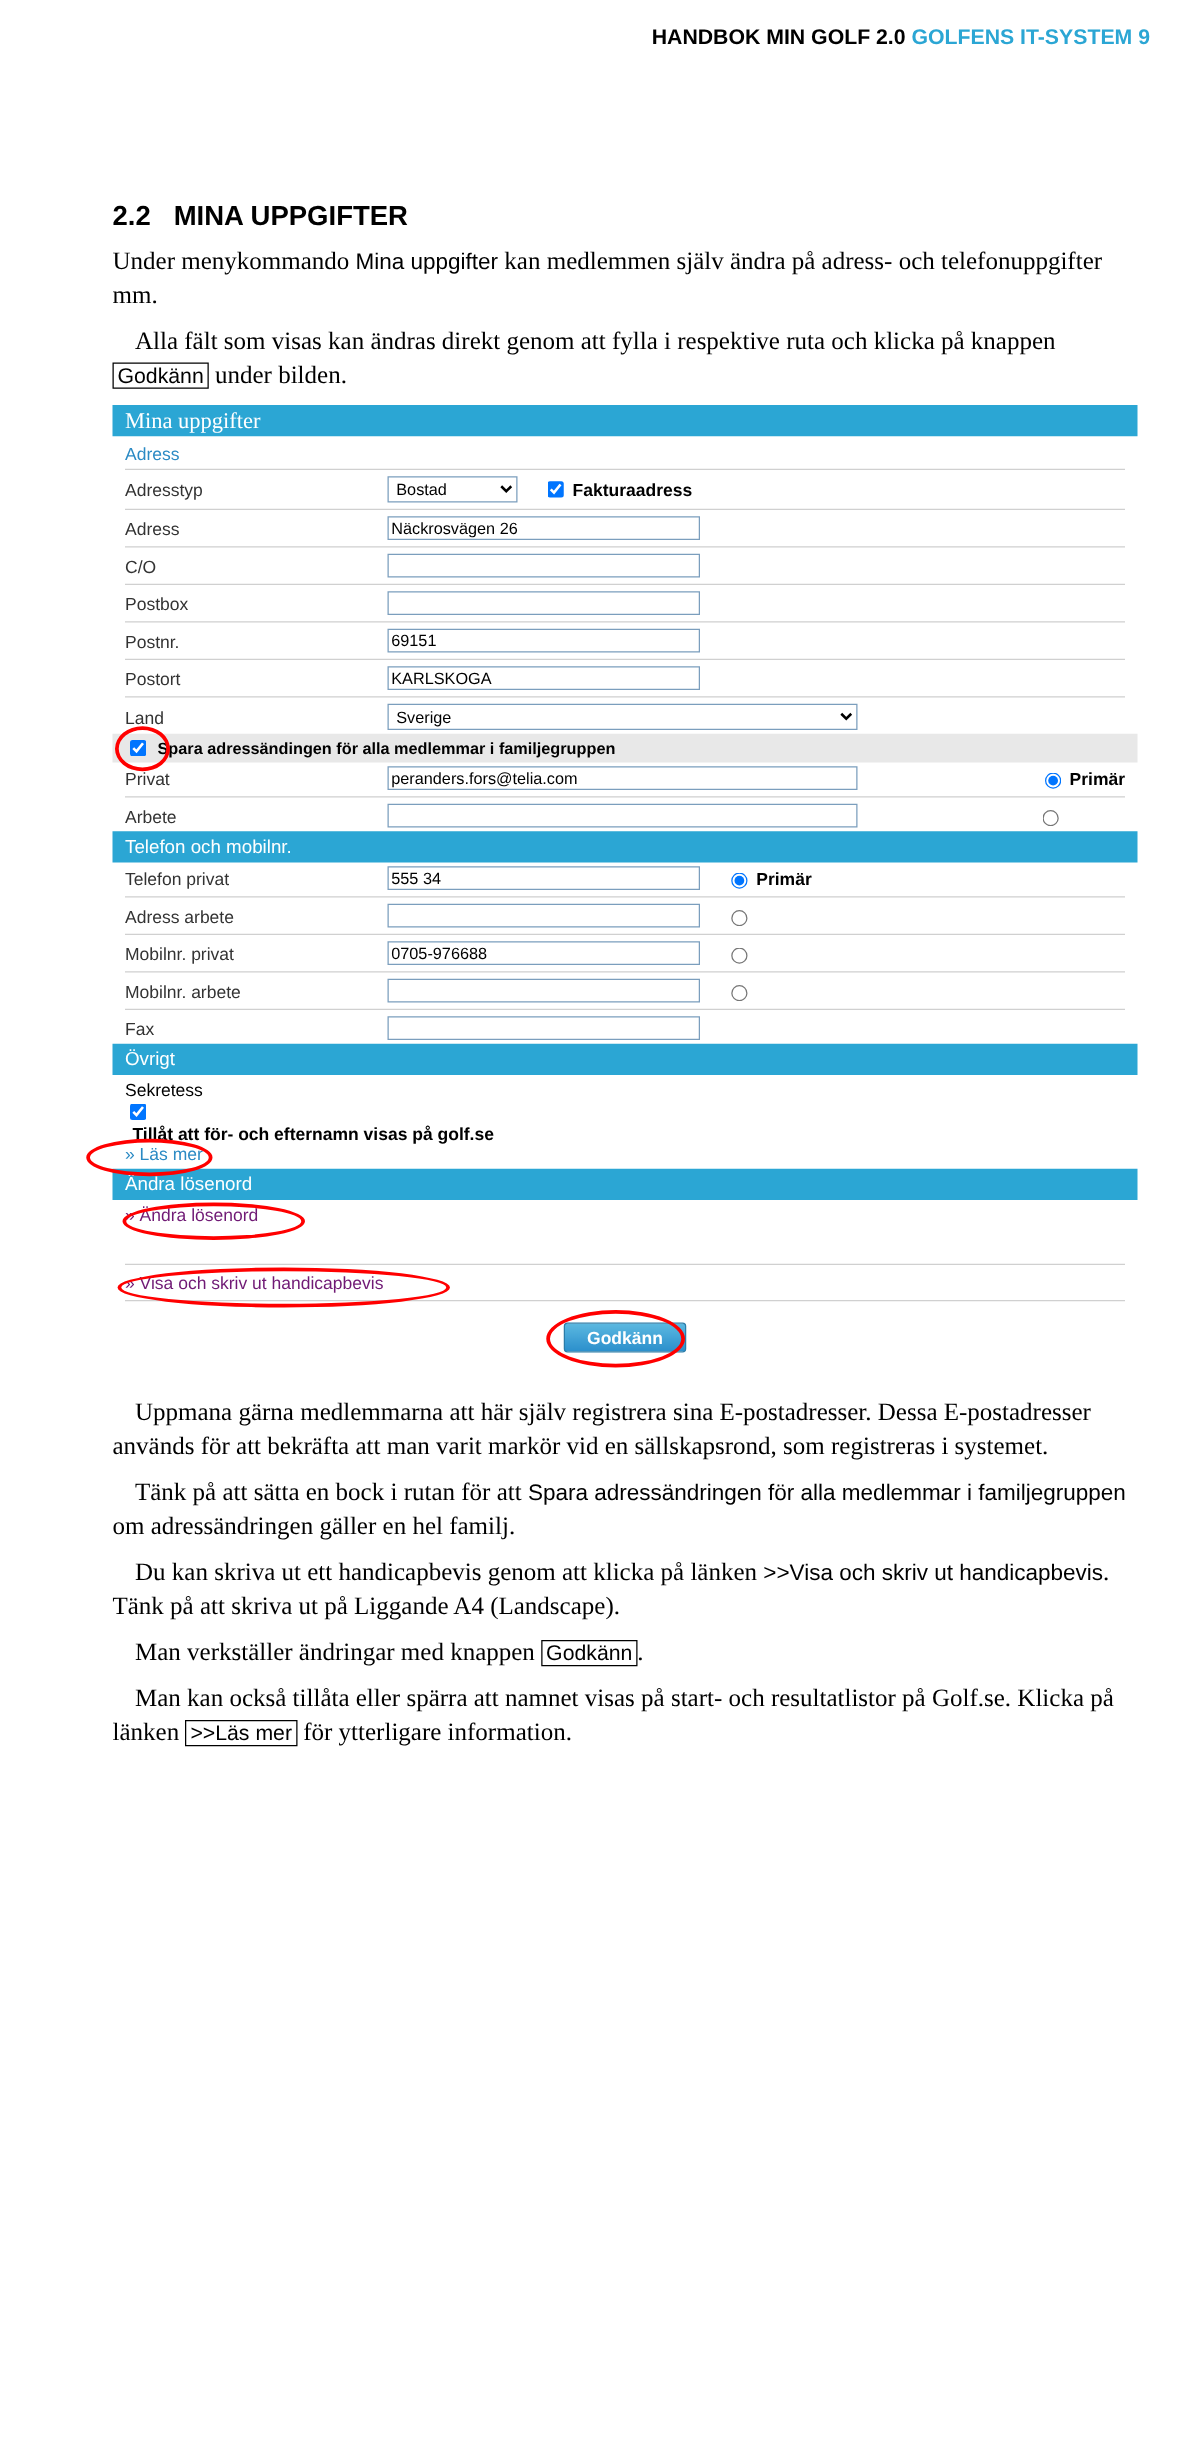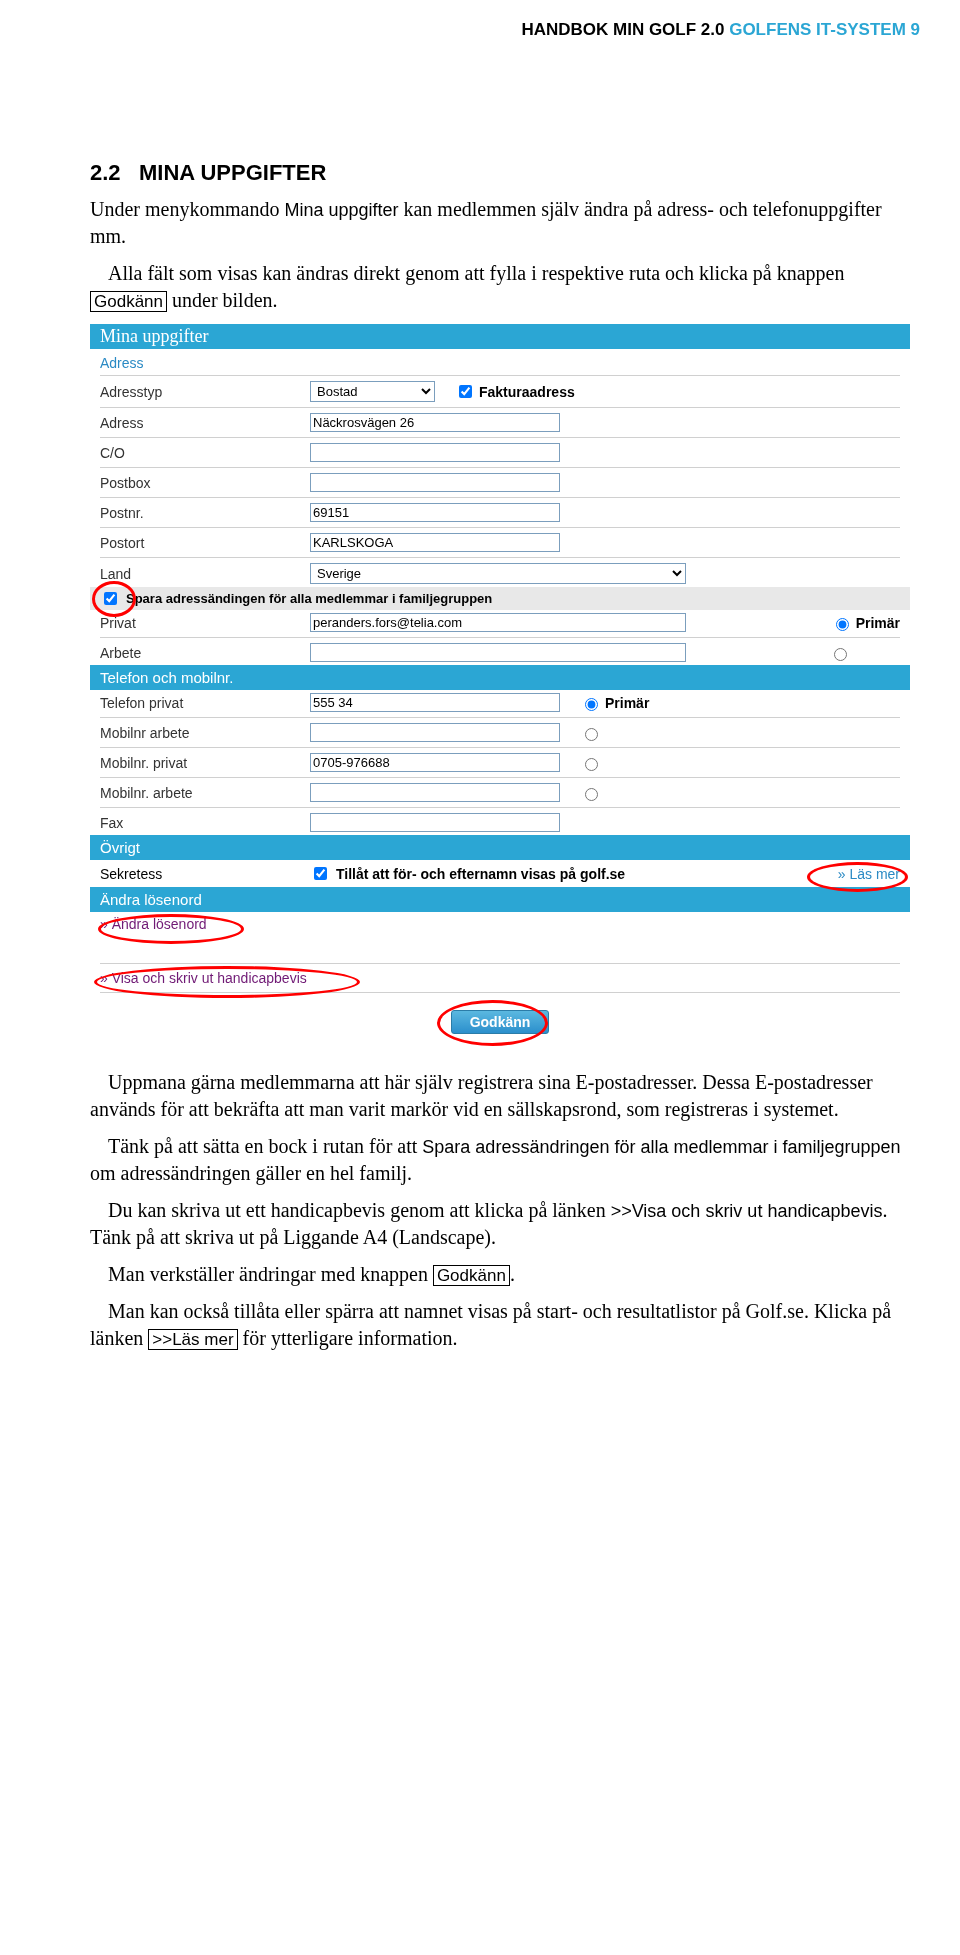--- a/index.html
+++ b/index.html
@@ -77,21 +77,21 @@
   .frow .lbl { width: 210px; color: #333; }
   .frow input[type=text], .frow select {
     font-family: Verdana, Arial, sans-serif;
     font-size: 13px;
     padding: 1px 2px;
     border: 1px solid #7b9ebd;
     background: #fff;
     box-sizing: border-box;
   }
   .w-mid { width: 250px; }
-  .w-narrow { width: 125px; }
+  .w-narrow { width: 104px; }
   .w-wide { width: 376px; }
   .sep { height: 1px; background: #d0d0d0; margin: 2px 10px; }
   .toolbar-band {
     background: #e8e8e8;
     padding: 2px 10px;
     font-size: 13px;
     display: flex;
     align-items: center;
   }
   .toolbar-band .cb-wrap {
@@ -136,23 +136,24 @@
     left: -2px; top: -2px; width: 140px; height: 24px;
   }
   .circle-lasmer {
     right: -8px; top: -4px; width: 95px; height: 24px;
   }
   .circle-visa {
     left: -6px; top: -4px; width: 260px; height: 26px;
   }
   .ovrigt-row {
     display: flex;
-    align-items: center;
+    align-items: flex-start;
     padding: 4px 10px;
     position: relative;
+    flex-direction: column;
   }
   .bold { font-weight: bold; }
 </style>
 </head>
 <body>
 
 <div class="page">
 
   <div class="header-right">
     <span class="bold-part">HANDBOK  MIN GOLF 2.0</span><span class="blue-part"> GOLFENS IT-SYSTEM </span><span class="page-num">9</span>
@@ -244,21 +245,21 @@
     <div class="sect-head">Telefon och mobilnr.</div>
     <div class="frow">
       <span class="lbl">Telefon privat</span>
       <input type="text" class="w-mid" value="555 34" style="">
       <span style="width:20px;"></span>
       <input type="radio" checked="" style="">
       <span class="bold" style="margin-left:4px;">Primär</span>
     </div>
     <div class="sep"></div>
     <div class="frow">
-      <span class="lbl">Mobilnr arbete</span>
+      <span class="lbl">Adress arbete</span>
       <input type="text" class="w-mid" style="">
       <span style="width:20px;"></span>
       <input type="radio" style="">
     </div>
     <div class="sep"></div>
     <div class="frow">
       <span class="lbl">Mobilnr. privat</span>
       <input type="text" class="w-mid" value="0705-976688" style="">
       <span style="width:20px;"></span>
       <input type="radio" style="">

